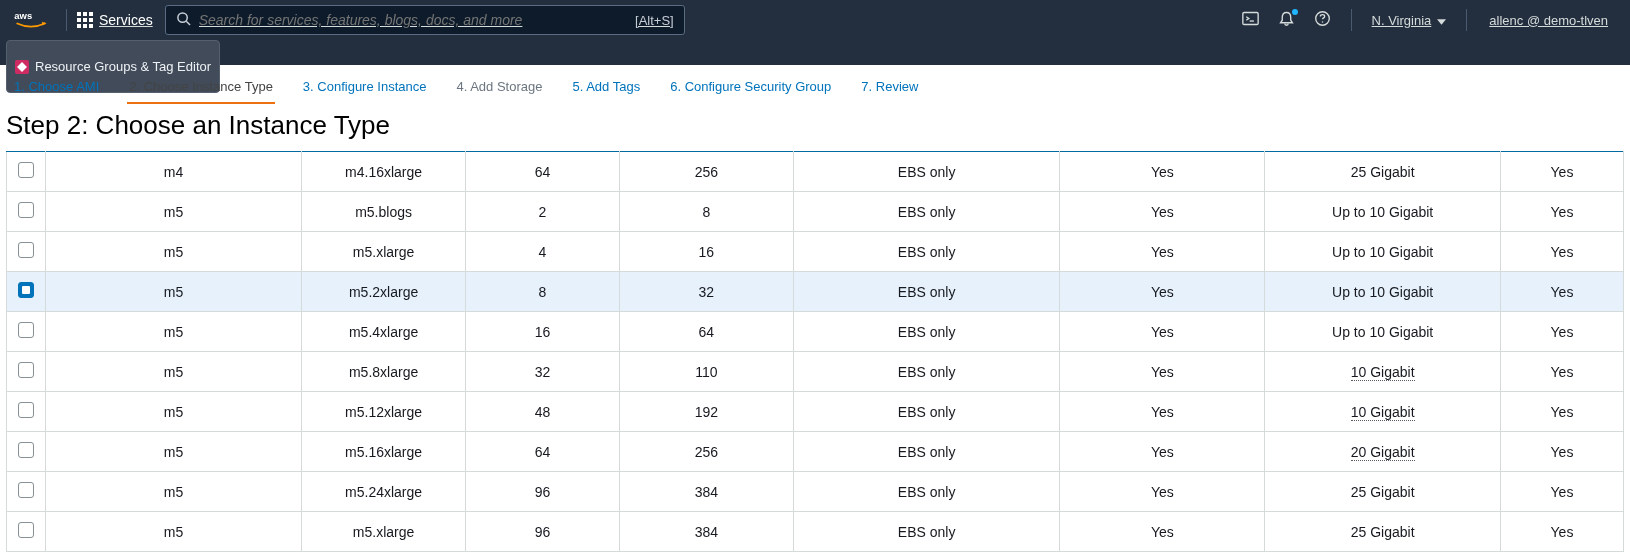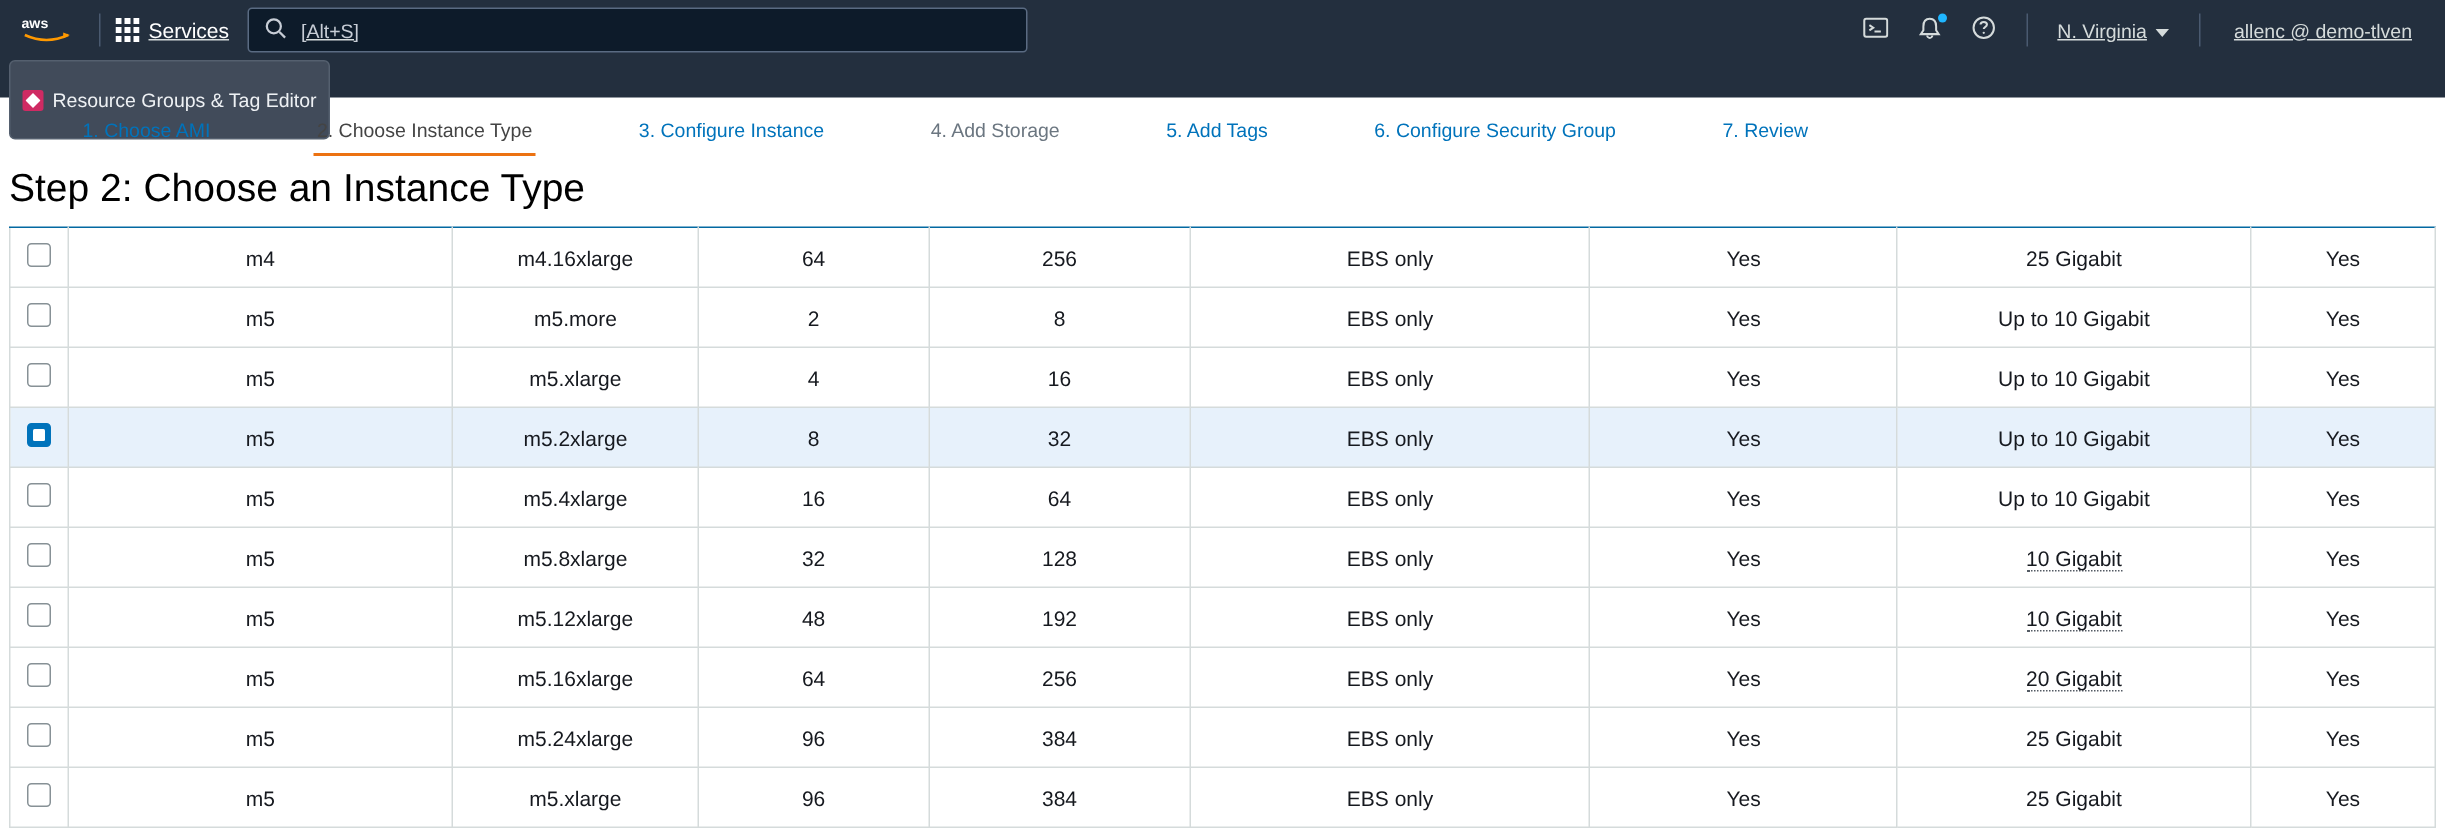--- a/index.html
+++ b/index.html
@@ -146,21 +146,20 @@
     padding: 8px 12px 0;
     font-size: 13px;
     border-bottom: none;
   }
   .wizard-step {
     padding: 6px 2px 8px;
     cursor: pointer;
     color: #0073bb;
     white-space: nowrap;
     border-bottom: 2px solid transparent;
-    margin-left: 41px;
   }
   .wizard-step.disabled { color: #6b7680; cursor: default; }
   .wizard-step.active {
     color: #444;
     border-bottom: 2px solid #ec7211;
   }
 
   
   .page-title {
     font-size: 26px;
@@ -251,20 +250,21 @@
     </span>
     <span>Services</span>
   </div>
   <div class="search-wrap">
     <span>
       <svg width="15" height="15" viewBox="0 0 16 16" fill="none">
         <circle cx="7" cy="7" r="5" stroke="#c7cdd6" stroke-width="1.6"></circle>
         <line x1="11" y1="11" x2="15" y2="15" stroke="#c7cdd6" stroke-width="1.6"></line>
       </svg>
     </span>
+    <input type="text" placeholder="Search for services, features, blogs, docs, and more" style="">
     <span class="search-kbd">[Alt+S]</span>
   </div>
 
   <div class="top-right">
     <div class="top-icon-btn">
       <span>
         <svg width="17" height="17" viewBox="0 0 20 20" fill="none">
           <rect x="1" y="3" width="18" height="14" rx="1.5" stroke="#d5dbdb" stroke-width="1.6"></rect>
           <path d="M5 8 L8 10 L5 12" stroke="#d5dbdb" stroke-width="1.6" fill="none"></path>
           <line x1="9" y1="13" x2="14" y2="13" stroke="#d5dbdb" stroke-width="1.6"></line>
@@ -337,21 +337,21 @@
         <td class="c-vcpu">64</td>
         <td class="c-mem">256</td>
         <td class="c-stor">EBS only</td>
         <td class="c-ebs">Yes</td>
         <td class="c-net">25 Gigabit</td>
         <td class="c-ipv6">Yes</td>
       </tr>
       <tr>
         <td class="chk"><span class="chkbox"></span></td>
         <td class="c-fam">m5</td>
-        <td class="c-type">m5.more</td>
+        <td class="c-type">m5.blogs</td>
         <td class="c-vcpu">2</td>
         <td class="c-mem">8</td>
         <td class="c-stor">EBS only</td>
         <td class="c-ebs">Yes</td>
         <td class="c-net">Up to 10 Gigabit</td>
         <td class="c-ipv6">Yes</td>
       </tr>
       <tr>
         <td class="chk"><span class="chkbox"></span></td>
         <td class="c-fam">m5</td>
@@ -383,21 +383,21 @@
         <td class="c-stor">EBS only</td>
         <td class="c-ebs">Yes</td>
         <td class="c-net">Up to 10 Gigabit</td>
         <td class="c-ipv6">Yes</td>
       </tr>
       <tr>
         <td class="chk"><span class="chkbox"></span></td>
         <td class="c-fam">m5</td>
         <td class="c-type">m5.8xlarge</td>
         <td class="c-vcpu">32</td>
-        <td class="c-mem">128</td>
+        <td class="c-mem">110</td>
         <td class="c-stor">EBS only</td>
         <td class="c-ebs">Yes</td>
         <td class="c-net"><span class="link-dotted">10 Gigabit</span></td>
         <td class="c-ipv6">Yes</td>
       </tr>
       <tr>
         <td class="chk"><span class="chkbox"></span></td>
         <td class="c-fam">m5</td>
         <td class="c-type">m5.12xlarge</td>
         <td class="c-vcpu">48</td>

